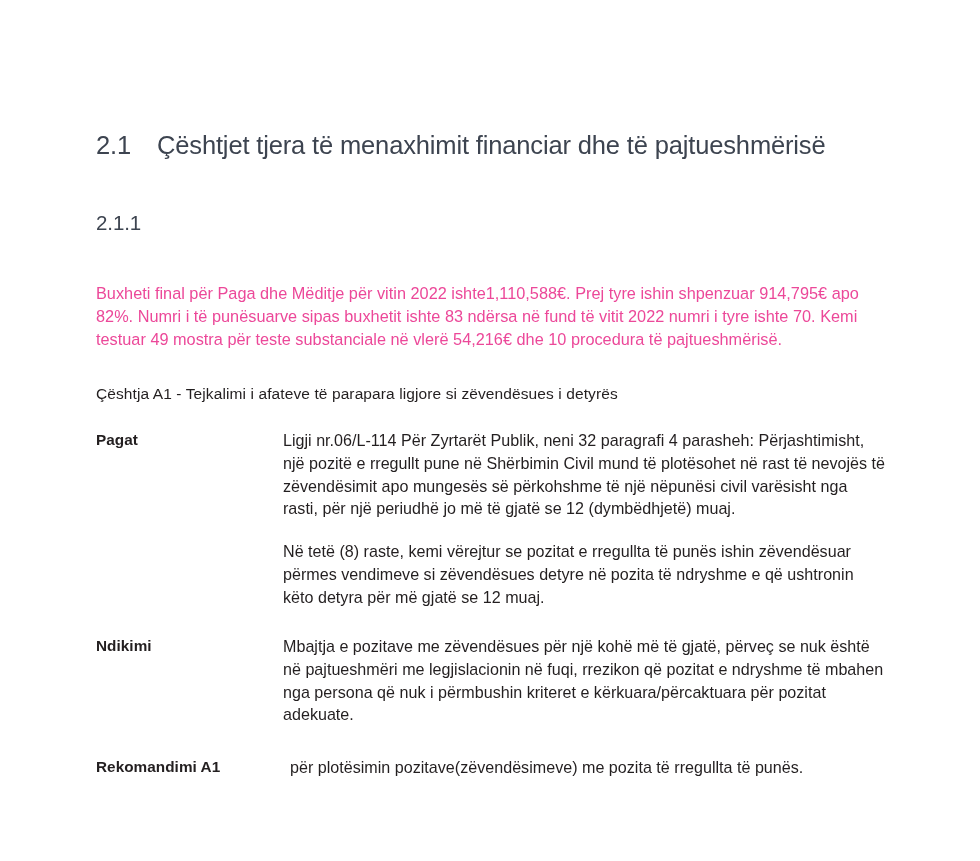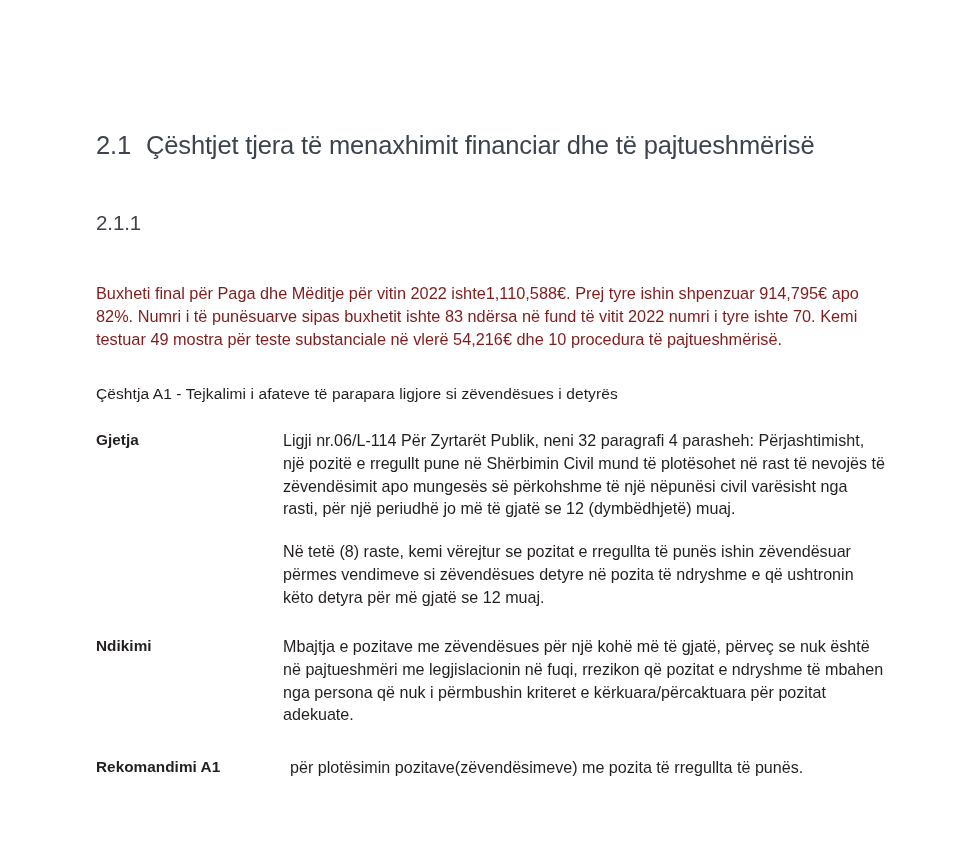--- a/index.html
+++ b/index.html
@@ -48,20 +48,21 @@
 
   .h1 {
     display: flex;
     align-items: baseline;
     font-size: 25.5px;
     font-weight: normal;
     color: #3d4450;
     letter-spacing: -0.15px;
     margin: 0;
     line-height: 1.25;
+    gap: 11px;
   }
   .h1 .num {
     width: 50px;
     flex: 0 0 50px;
   }
 
   .h2 {
     display: flex;
     align-items: baseline;
     font-size: 20.5px;
@@ -74,21 +75,21 @@
   .h2 .num {
     width: 78px;
     flex: 0 0 78px;
   }
 
   
   .intro {
     margin: 46px 0 0 0;
     font-size: 16.3px;
     line-height: 1.42;
-    color: #7f1d1d;
+    color: #ec4899;
     letter-spacing: 0.01px;
   }
 
   
   .issue-title {
     margin: 34px 0 0 0;
     font-size: 15.5px;
     font-weight: normal;
     color: #231f20;
     letter-spacing: 0.1px;
@@ -146,21 +147,21 @@
 
     <h2 class="h2">
       <span class="num">2.1.1</span>
     </h2>
 
     <p class="intro">Buxheti final për Paga dhe Mëditje për vitin 2022 ishte1,110,588€. Prej tyre ishin shpenzuar 914,795€ apo 82%. Numri i të punësuarve sipas buxhetit ishte 83 ndërsa në fund të vitit 2022 numri i tyre ishte 70. Kemi testuar 49 mostra për teste substanciale në vlerë 54,216€ dhe 10 procedura të pajtueshmërisë.</p>
 
     <p class="issue-title">Çështja A1 - Tejkalimi i afateve të parapara ligjore si zëvendësues i detyrës</p>
 
     <div class="row">
-      <div class="label">Gjetja</div>
+      <div class="label">Pagat</div>
       <div class="body">
         <p>Ligji nr.06/L-114 Për Zyrtarët Publik, neni 32 paragrafi 4 parasheh: Përjashtimisht, një pozitë e rregullt pune në Shërbimin Civil mund të plotësohet në rast të nevojës të zëvendësimit apo mungesës së përkohshme të një nëpunësi civil varësisht nga rasti, për një periudhë jo më të gjatë se 12 (dymbëdhjetë) muaj.</p>
         <p>Në  tetë (8) raste, kemi vërejtur se pozitat e rregullta të punës ishin zëvendësuar përmes vendimeve si zëvendësues detyre në pozita të ndryshme e që ushtronin këto detyra për më gjatë se 12 muaj.</p>
       </div>
     </div>
 
     <div class="row">
       <div class="label">Ndikimi</div>
       <div class="body">
         <p>Mbajtja e pozitave me zëvendësues për një kohë më të gjatë, përveç se nuk është në  pajtueshmëri me legjislacionin në fuqi, rrezikon që pozitat e ndryshme të mbahen nga persona që nuk i përmbushin kriteret e kërkuara/përcaktuara për pozitat adekuate.</p>

